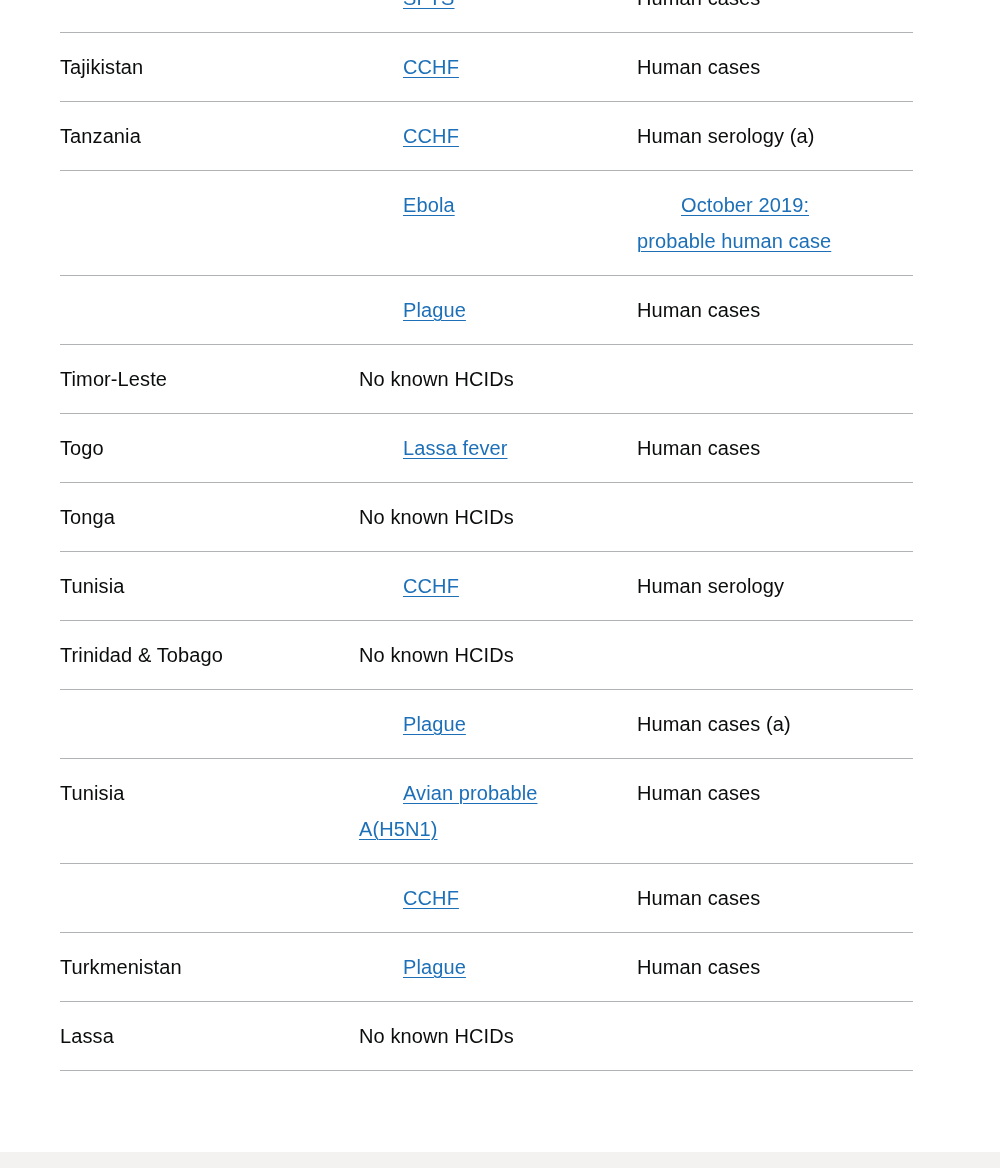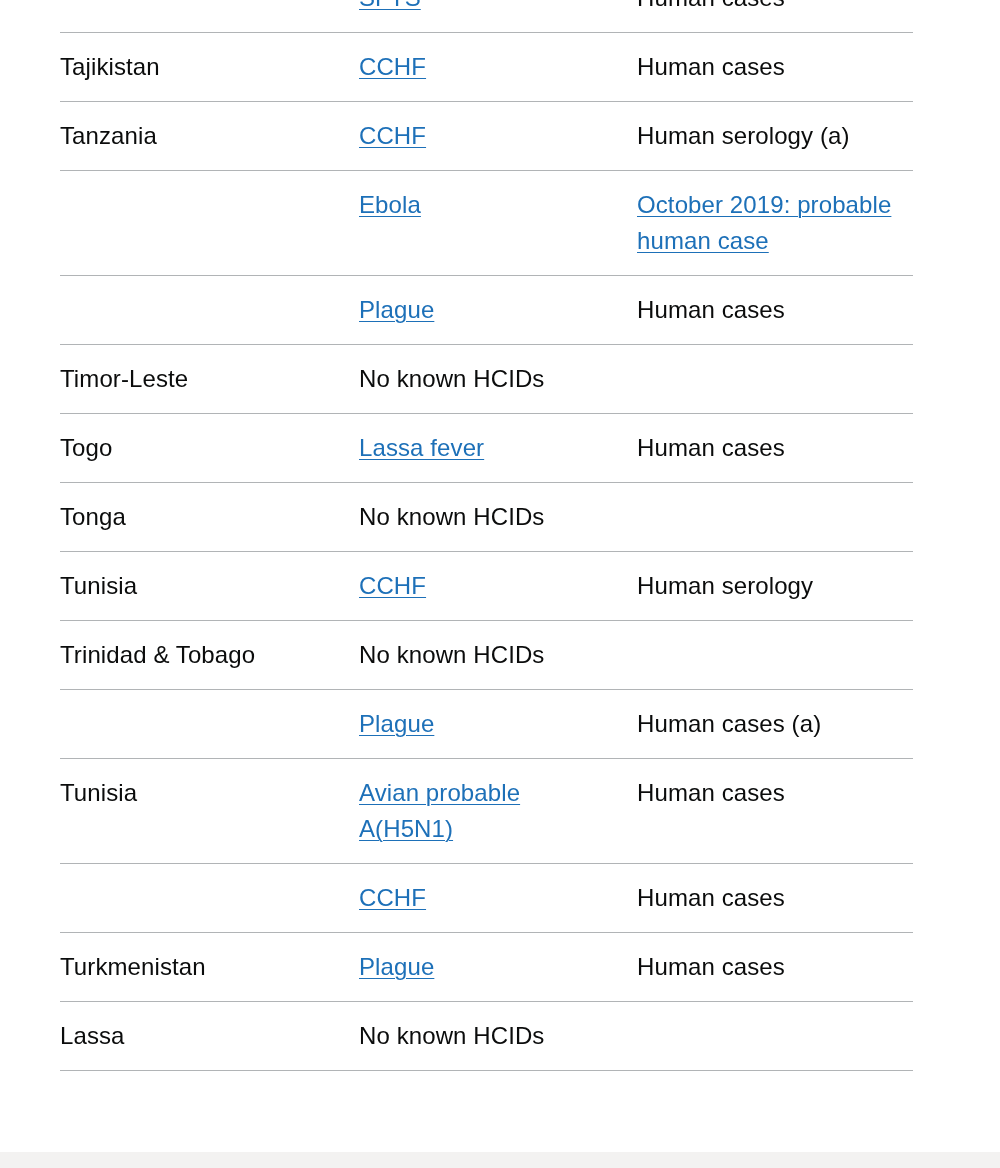--- a/index.html
+++ b/index.html
@@ -39,21 +39,21 @@
   }
 
   table.hcid-table col.c-country { width: 299px; }
   table.hcid-table col.c-disease { width: 278px; }
   table.hcid-table col.c-evidence { width: 276px; }
 
   table.hcid-table td {
     border-bottom: 1px solid #b1b4b6;
     padding: 16px 20px 16px 0;
     vertical-align: top;
-    font-size: 24px;
+    font-size: 20px;
     line-height: 36px;
     color: #0b0c0c;
     font-weight: 400;
     letter-spacing: 0.1px;
   }
 
   td.country {
     padding-left: 0;
   }
 
@@ -63,20 +63,21 @@
 
   td.evidence {
     padding-left: 0;
   }
 
   a.hcid-link {
     color: #1d70b8;
     text-decoration: underline;
     text-underline-offset: 3px;
     text-decoration-thickness: 1px;
+    margin-left: 44px;
   }
 
   .plain { color: #0b0c0c; }
 
   .footer-strip {
     position: absolute;
     left: 0;
     top: 1152px;
     width: 1000px;
     height: 16px;

